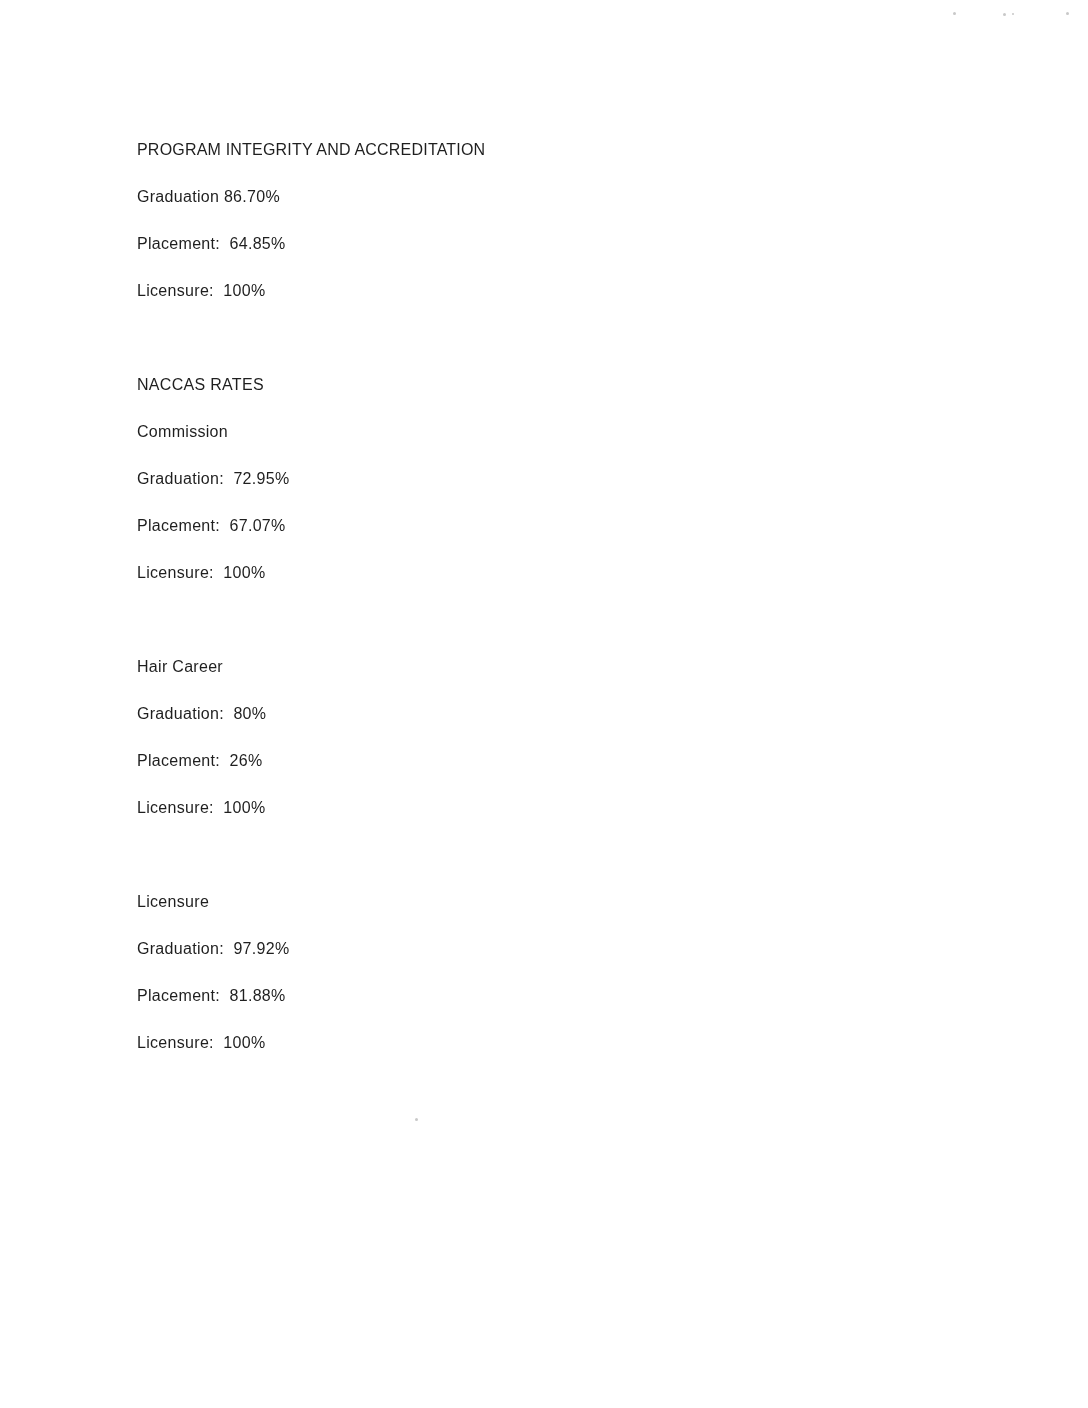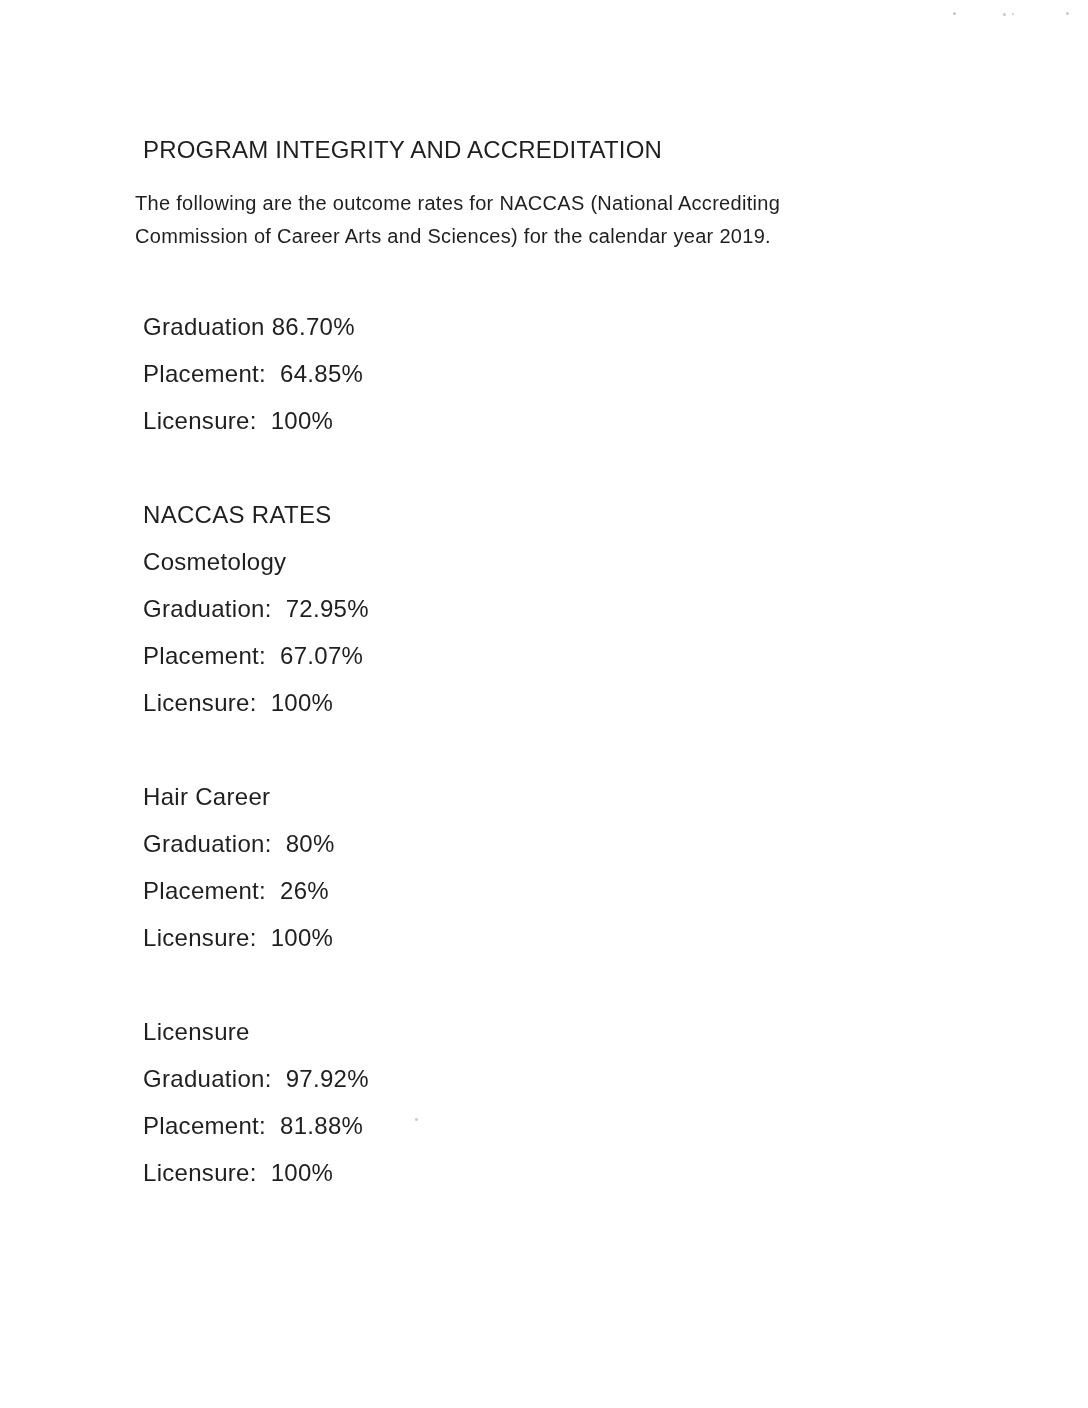--- a/index.html
+++ b/index.html
@@ -18,24 +18,24 @@
   }
   .content {
     position: absolute;
     top: 140px;
     left: 135px;
     display: flex;
     flex-direction: column;
     align-items: flex-start;
   }
   .doc-line {
-    font-size: 24px;
+    font-size: 16px;
     line-height: 20px;
     height: 20px;
-    margin: 0 0 27px 8px;
+    margin: 0 0 27px 2px;
     white-space: pre;
     letter-spacing: 0.3px;
   }
   .title-line {
     letter-spacing: 0.2px;
   }
   .paragraph {
     margin: 0 0 64px 0;
     max-width: 720px;
   }
@@ -63,32 +63,28 @@
 </style>
 </head>
 <body>
 
 <div class="page">
 
   <div class="content">
 
     <div class="doc-line title-line">PROGRAM INTEGRITY AND ACCREDITATION</div>
 
-    <div class="paragraph">
-      <div class="para-line">The following are the outcome rates for NACCAS (National Accrediting</div>
-      <div class="para-line">Commission of Career Arts and Sciences) for the calendar year 2019.</div>
-    </div>
 
     <div class="doc-line">Graduation 86.70%</div>
     <div class="doc-line">Placement:  64.85%</div>
     <div class="doc-line">Licensure:  100%</div>
 
     <div class="doc-line gap-before">NACCAS RATES</div>
 
-    <div class="doc-line">Cosmetology</div>
+    <div class="doc-line">Commission</div>
     <div class="doc-line">Graduation:  72.95%</div>
     <div class="doc-line">Placement:  67.07%</div>
     <div class="doc-line">Licensure:  100%</div>
 
     <div class="doc-line gap-before">Hair Career</div>
     <div class="doc-line">Graduation:  80%</div>
     <div class="doc-line">Placement:  26%</div>
     <div class="doc-line">Licensure:  100%</div>
 
     <div class="doc-line gap-before">Licensure</div>

